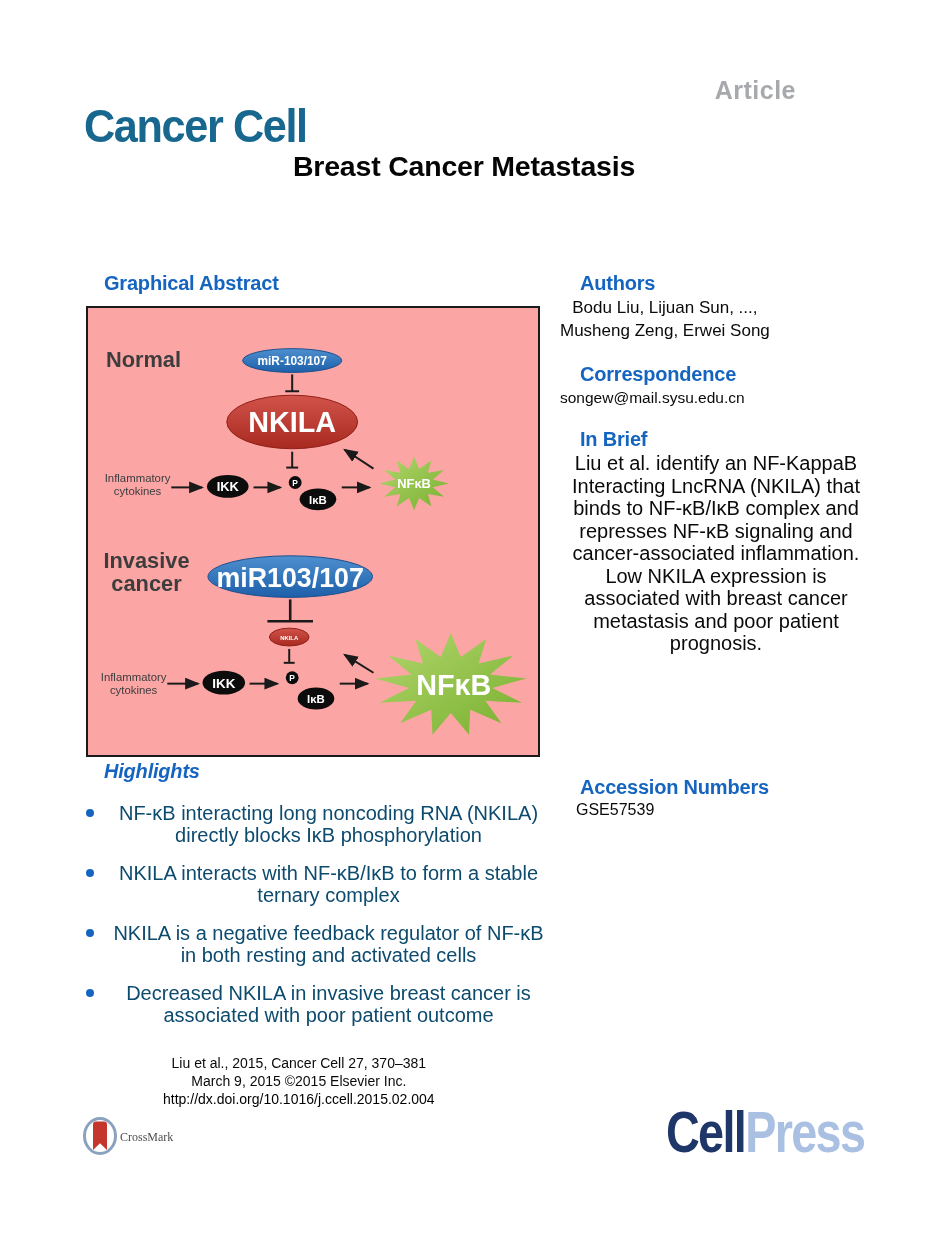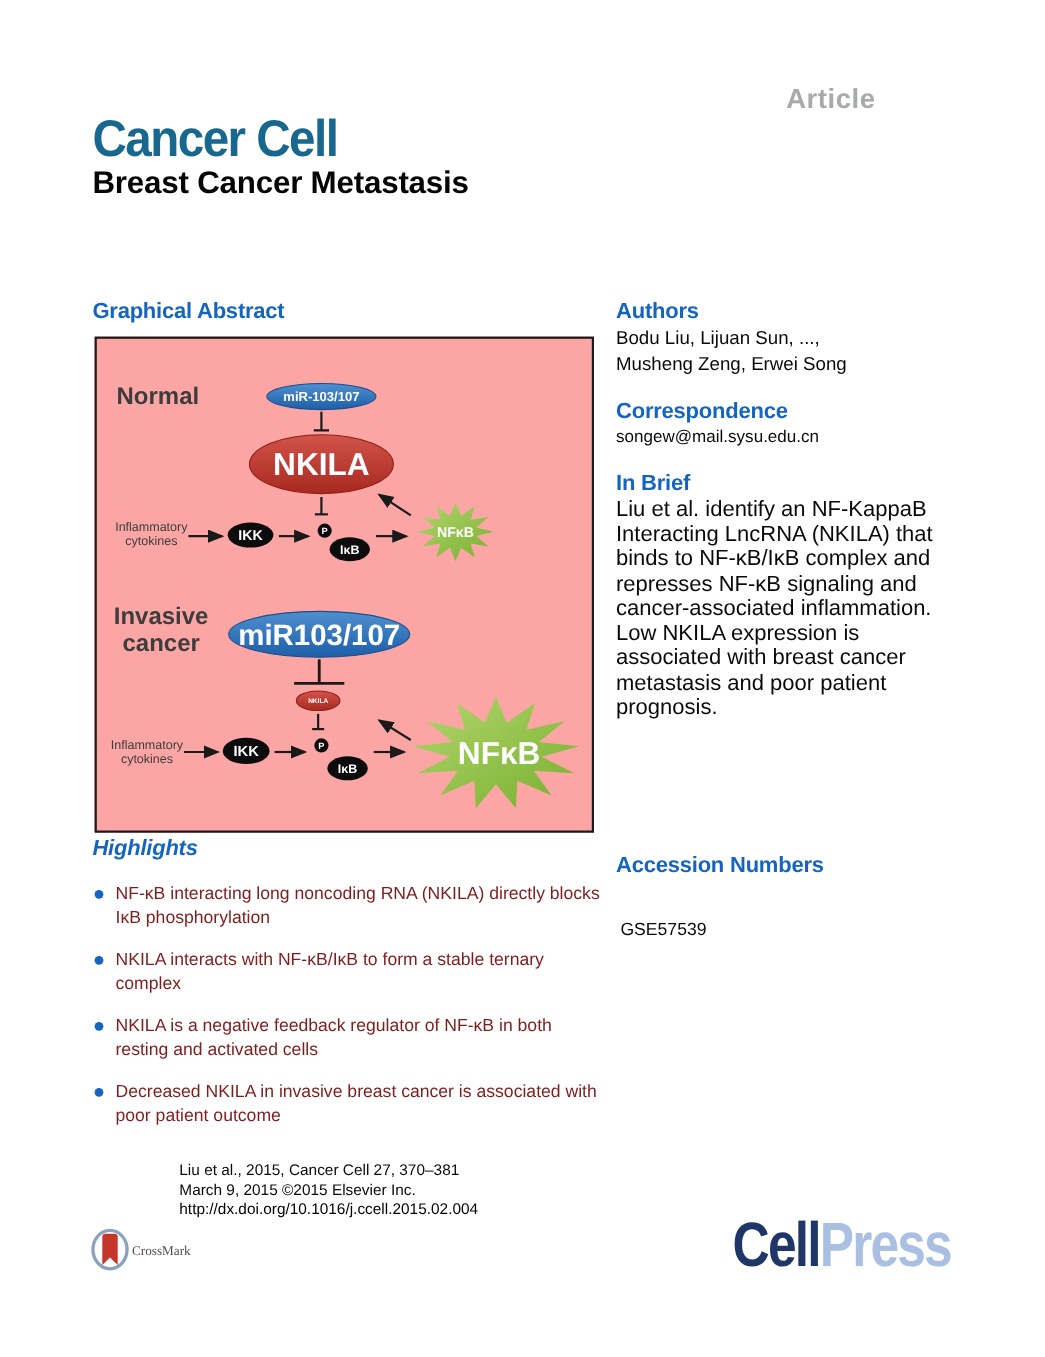--- a/index.html
+++ b/index.html
@@ -1,30 +1,30 @@
 <!DOCTYPE html>
 <html><head>
 <meta charset="utf-8">
 <style>
   * { margin:0; padding:0; box-sizing:border-box; }
   html,body { background:#fff; }
   body { font-family:"Liberation Sans", sans-serif; }
-  .page { position:relative; width:880px; height:1234px; background:#fff; overflow:hidden; }
+  .page { position:relative; width:880px; height:1234px; background:#fff; overflow:hidden;text-align:center; }
 
   .article-label { position:absolute; top:76px; right:84px; font-size:25px; font-weight:700; color:#a7a9ac; letter-spacing:.5px; }
   .journal-logo { position:absolute; left:84px; top:98px; font-size:47px; font-weight:700; color:#17678f; letter-spacing:-1.5px; transform:scaleX(.92); transform-origin:left top; white-space:nowrap; }
   .paper-title { position:absolute; left:84px; top:150px; width:760px; font-size:28.5px; line-height:33px; font-weight:700; color:#050505; letter-spacing:-.2px; }
 
-  .sec-heading { font-size:20px; font-weight:700; color:#1565c0; letter-spacing:-.2px; }
+  .sec-heading { font-size:20px; font-weight:700; color:#1565c0; letter-spacing:-.2px;margin-left:20px; }
   .abs { position:absolute; }
 
   .figure-box { position:absolute; left:86px; top:306px; width:454px; height:451px; border:2px solid #1a1a1a; background:#fca5a5; }
   .figure-box svg { position:absolute; left:0; top:0; width:450px; height:447px; display:block; font-family:"Liberation Sans", sans-serif; }
 
-  .hl-item { position:relative; width:468px; font-size:16px; line-height:22px; color:#7f1d1d; padding-left:21px; margin-bottom:16px; }
+  .hl-item { position:relative; width:468px; font-size:20px; line-height:22px; color:#0c4a6e; padding-left:21px; margin-bottom:16px; }
   .hl-bullet { position:absolute; left:2px; top:7px; width:8px; height:8px; border-radius:50%; background:#1565c0; }
 
   .authors-names { font-size:17px; line-height:23px; color:#0a0a0a; }
   .corr-email { font-size:15.5px; color:#0a0a0a; text-decoration:none; }
   .inbrief-text { width:312px; font-size:20px; line-height:22.5px; color:#0a0a0a; }
   .accession-value { font-size:16px; color:#0a0a0a; }
 
   .footer-cite { position:absolute; left:163px; top:1054px; font-size:14px; line-height:18px; color:#0a0a0a; }
   .doi-link { color:#000000; text-decoration:none; cursor:pointer; }
   .crossmark { position:absolute; left:82px; top:1112px; width:112px; height:48px; cursor:pointer; }
@@ -174,21 +174,21 @@
 
   <div class="abs sec-heading" style="left:560px; top:363px;">Correspondence</div>
   <div class="abs" style="left:560px; top:389px;">
     <a class="corr-email">songew@mail.sysu.edu.cn</a>
   </div>
 
   <div class="abs sec-heading" style="left:560px; top:428px;">In Brief</div>
   <div class="abs inbrief-text" style="left:560px; top:452px;">Liu et al. identify an NF-KappaB Interacting LncRNA (NKILA) that binds to NF-κB/IκB complex and represses NF-κB signaling and cancer-associated inflammation. Low NKILA expression is associated with breast cancer metastasis and poor patient prognosis.</div>
 
   <div class="abs sec-heading" style="left:560px; top:776px;">Accession Numbers</div>
-  <div class="abs accession-value" style="left:564px; top:801px;margin-top:36px;">GSE57539</div>
+  <div class="abs accession-value" style="left:576px; top:801px;">GSE57539</div>
 
   <div class="crossmark">
     <svg viewBox="0 0 112 48" width="112" height="48">
       <ellipse cx="18" cy="24" rx="15.5" ry="17.5" fill="#fefefe" stroke="#8aa2bd" stroke-width="3"></ellipse>
       <path d="M14,9.5 h8 a3,3 0 0 1 3,3 V38 L18,31.2 11,38 V12.5 a3,3 0 0 1 3,-3 Z" fill="#c4352c"></path>
       <text x="38" y="29" font-size="12" fill="#4c4d4f" font-family="Liberation Serif, serif">CrossMark</text>
     </svg>
   </div>
 
   <div class="footer-cite">

